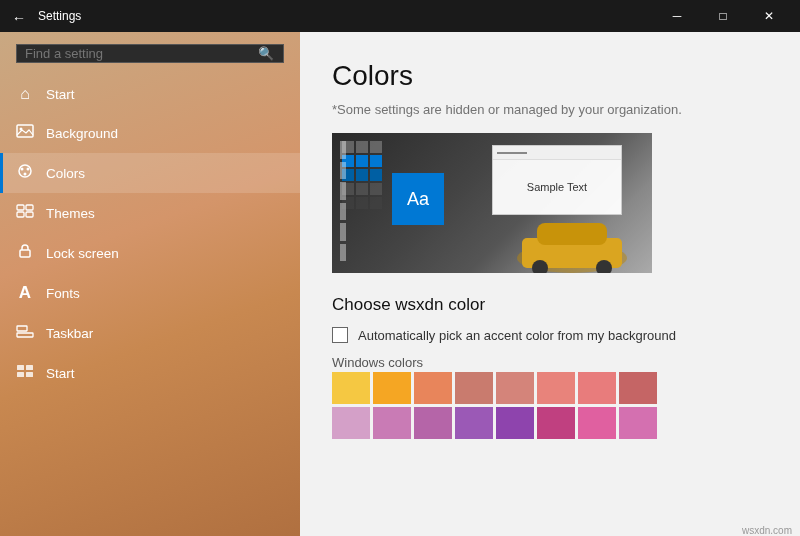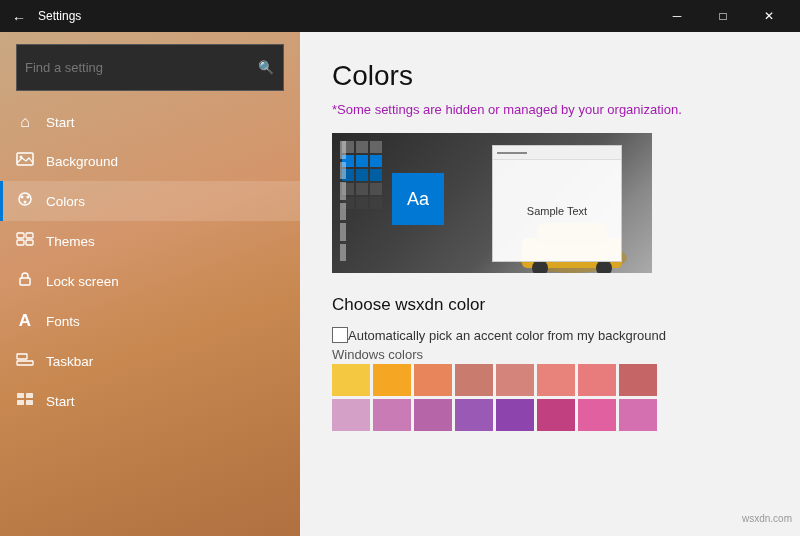--- a/index.html
+++ b/index.html
@@ -70,21 +70,21 @@
       display: flex;
       flex-direction: column;
       overflow-y: auto;
     }
     .sidebar-search {
       margin: 12px 16px;
       display: flex;
       align-items: center;
       background: #2b2b2b;
       border: 1px solid #555;
-      padding: 15px 8px;
+      padding: 1px 8px;
       gap: 6px;
     }
     .sidebar-search input {
       background: transparent;
       border: none;
       outline: none;
       color: #aaa;
       font-size: 13px;
       flex: 1;
       font-family: inherit;
@@ -134,21 +134,21 @@
       overflow-y: auto;
       padding: 28px 32px;
     }
     .page-title {
       font-size: 28px;
       font-weight: 300;
       color: #111;
       margin-bottom: 10px;
     }
     .org-warning {
-      color: #a21caf;
+      color: #737373;
       font-size: 13px;
       margin-bottom: 16px;
     }
     .preview-box {
       width: 320px;
       height: 140px;
       position: relative;
       background: #333;
       overflow: hidden;
       margin-bottom: 22px;
@@ -156,21 +156,21 @@
     .preview-bg {
       position: absolute;
       inset: 0;
       background: linear-gradient(135deg, #2a2a2a 0%, #444 40%, #555 60%, #888 80%, #aaa 100%);
     }
     .preview-window-overlay {
       position: absolute;
       top: 12px;
       right: 30px;
       width: 130px;
-      height: 117px;
+      height: 70px;
       background: rgba(255,255,255,0.95);
       border: 1px solid #ccc;
       display: flex;
       flex-direction: column;
     }
     .preview-window-titlebar {
       height: 14px;
       background: #f0f0f0;
       border-bottom: 1px solid #ddd;
       display: flex;
@@ -208,21 +208,22 @@
     
     .section-title {
       font-size: 17px;
       font-weight: 400;
       color: #111;
       margin-bottom: 12px;
     }
     .checkbox-row {
       display: flex;
       align-items: center;
-      margin-bottom: 4px;
+      gap: 10px;
+      margin-bottom: 12px;
     }
     .checkbox-box {
       width: 16px;
       height: 16px;
       border: 1px solid #666;
       background: #fff;
       flex-shrink: 0;
     }
     .checkbox-label {
       font-size: 13px;
@@ -435,13 +436,13 @@
         <div class="color-swatch" style="background:#9b59b6;"></div>
         <div class="color-swatch" style="background:#8e44ad;"></div>
         <div class="color-swatch" style="background:#c04080;"></div>
         <div class="color-swatch" style="background:#e060a0;"></div>
         <div class="color-swatch" style="background:#d470b0;"></div>
       </div>
     </div>
   </div>
 </div>
 
-<div style="position:fixed;bottom:12px;right:8px;font-size:10px;color:#999;">wsxdn.com</div>
+<div style="position:fixed;bottom:0;right:8px;font-size:10px;color:#999;">wsxdn.com</div>
 
 </body></html>

